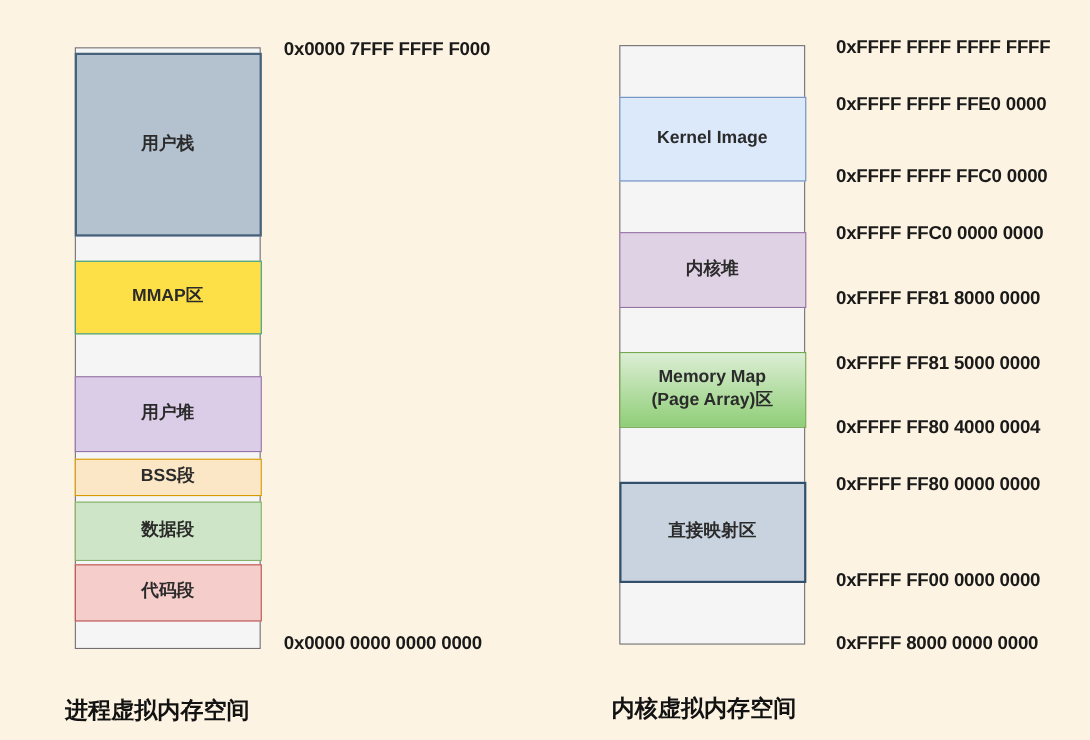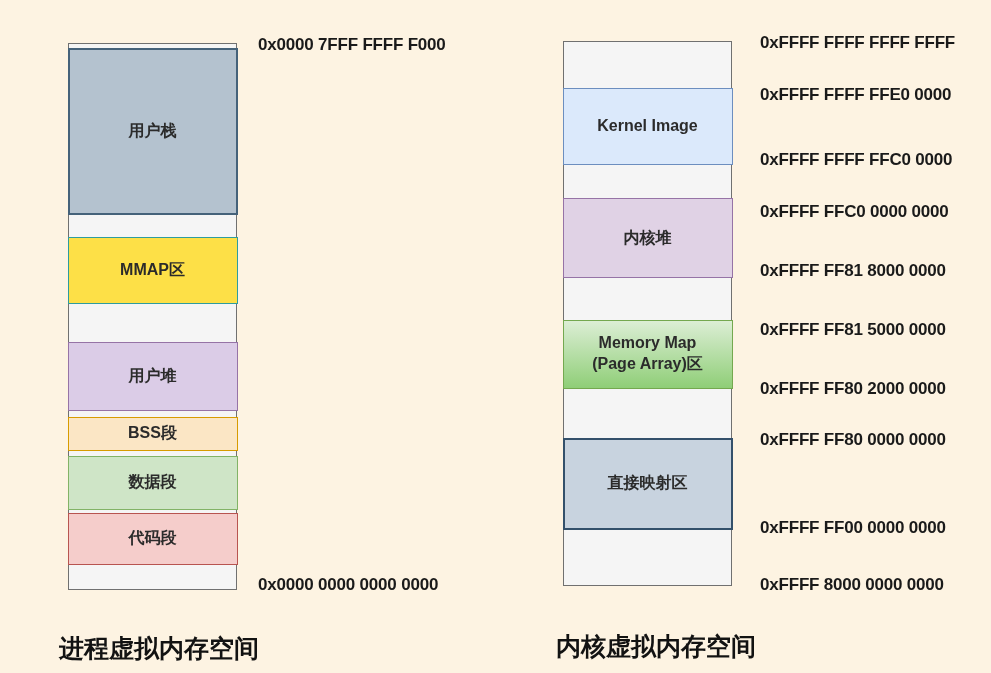--- a/index.html
+++ b/index.html
@@ -36,21 +36,21 @@
   
   #b-user-stack { top:3.5px;   height:167px; }
   #b-mmap       { top:192.5px; height:67px;  }
   #b-user-heap  { top:297.5px; height:69px;  }
   #b-bss        { top:372.5px; height:34px;  }
   #b-data-seg   { top:411.5px; height:54px;  }
   #b-code-seg   { top:468.5px; height:52px;  }
 
   
   #b-kernel-image { top:45.5px;  height:77px; }
-  #b-kernel-heap  { top:156px; height:80px; }
+  #b-kernel-heap  { top:169px; height:69px; }
   #b-memory-map   { top:277.5px; height:69px;
                     background:linear-gradient(180deg,#DCEED5 0%,#8FCE77 100%); }
   #b-direct-map   { top:395.5px; height:92px; }
 
   
   .addr {
     position:absolute;
     height:20px; line-height:20px;
     font-size:17px; font-weight:bold; color:#1A1A1A;
     white-space:nowrap; letter-spacing:-0.2px;
@@ -59,21 +59,21 @@
   #addr-proc-bottom { left:258px; top:575px; }
   .kaddr { left:760px; }
   #ka0 { top:33px;  } #ka1 { top:85px;  } #ka2 { top:150px; }
   #ka3 { top:202px; } #ka4 { top:261px; } #ka5 { top:320px; }
   #ka6 { top:379px; } #ka7 { top:430px; } #ka8 { top:518px; }
   #ka9 { top:575px; }
 
   
   .title {
     position:absolute;
-    font-size:25px; font-weight:bold; color:#121212;
+    font-size:21px; font-weight:bold; color:#121212;
     white-space:nowrap;
   }
   #proc-title { left:59px;  top:632px; }
   #kern-title { left:556px; top:630px; }
 </style>
 </head>
 <body style="background: rgb(253, 243, 226);">
 
 <div class="canvas">
 
@@ -117,20 +117,20 @@
       <span>直接映射区</span>
     </div>
   </div>
 
   <div class="addr kaddr" id="ka0">0xFFFF FFFF FFFF FFFF</div>
   <div class="addr kaddr" id="ka1">0xFFFF FFFF FFE0 0000</div>
   <div class="addr kaddr" id="ka2">0xFFFF FFFF FFC0 0000</div>
   <div class="addr kaddr" id="ka3">0xFFFF FFC0 0000 0000</div>
   <div class="addr kaddr" id="ka4">0xFFFF FF81 8000 0000</div>
   <div class="addr kaddr" id="ka5">0xFFFF FF81 5000 0000</div>
-  <div class="addr kaddr" id="ka6">0xFFFF FF80 2000 0000</div>
+  <div class="addr kaddr" id="ka6">0xFFFF FF80 4000 0004</div>
   <div class="addr kaddr" id="ka7">0xFFFF FF80 0000 0000</div>
   <div class="addr kaddr" id="ka8">0xFFFF FF00 0000 0000</div>
   <div class="addr kaddr" id="ka9">0xFFFF 8000 0000 0000</div>
 
   <div class="title" id="kern-title">内核虚拟内存空间</div>
 
 </div>
 
 </body></html>

